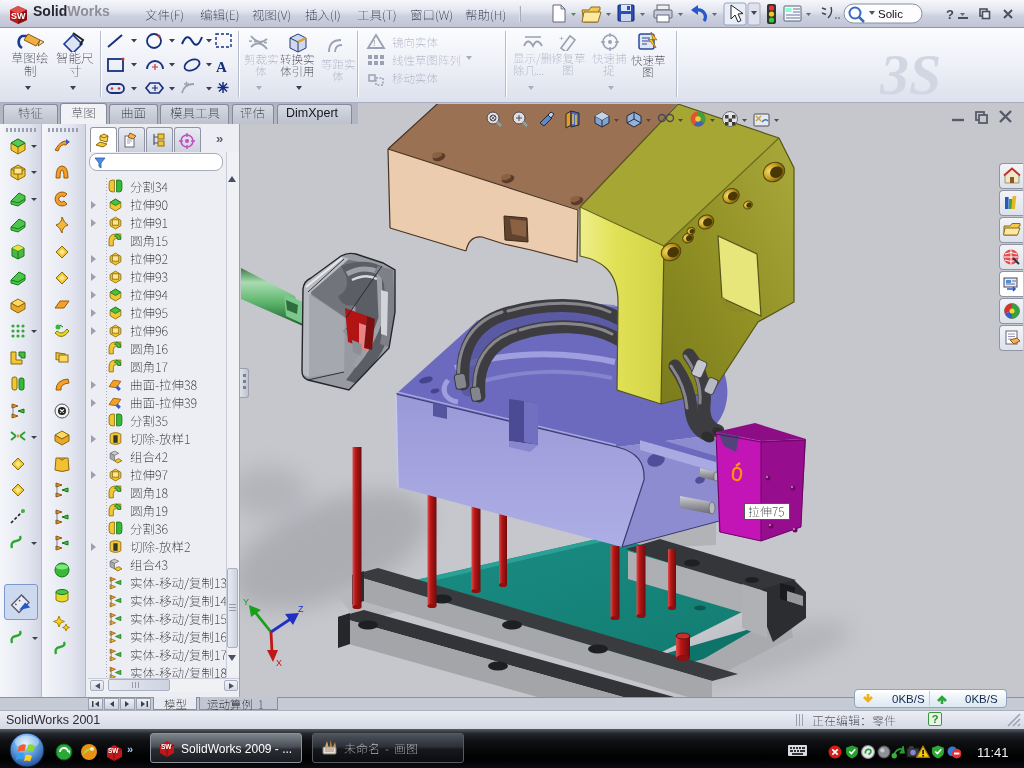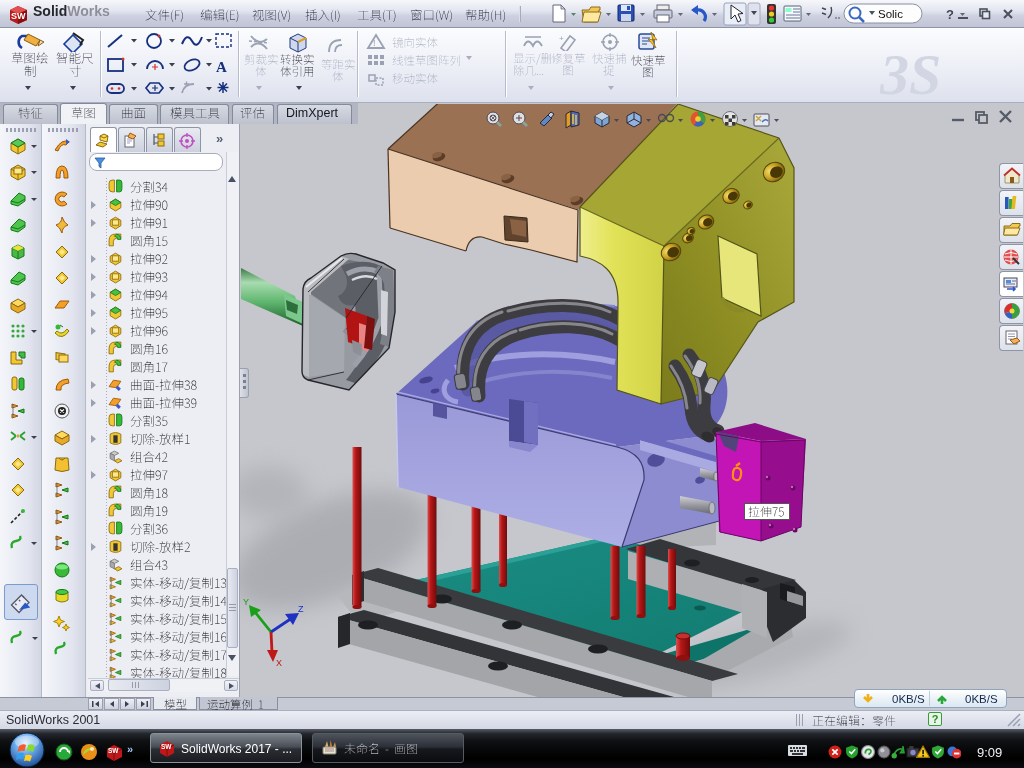--- a/index.html
+++ b/index.html
@@ -1493,21 +1493,21 @@
         <text x="2" y="9" font-size="6.5" font-weight="bold" fill="#fff" font-family="Liberation Sans">SW</text>
       </g>
 <text x="72" y="10" font-size="11" font-weight="bold" fill="#a8c8f0">»</text>
     </svg>
     <div class="taskbtn" style="left:150px;width:152px;border-color:#8a929e;background:linear-gradient(180deg,#7e848c 0%,#4a4f57 45%,#2a2d33 55%,#1a1c21 100%)"></div>
     <svg class="abs" style="left:158px;top:740px" width="18" height="18" viewBox="0 0 18 18">
       <path d="M2,5 l7,-4 7,4 0,8 -7,4 -7,-4 z" fill="#c01818"></path>
       <path d="M2,5 l7,4 7,-4 M9,9 v8" fill="none" stroke="#7a0c0c"></path>
       <text x="3" y="9" font-size="6.5" font-weight="bold" fill="#fff" font-family="Liberation Sans">SW</text>
     </svg>
-    <div class="abs" style="left:181px;top:742px;font-size:12px;color:#fff">SolidWorks 2017 - ...</div>
+    <div class="abs" style="left:181px;top:742px;font-size:12px;color:#fff">SolidWorks 2009 - ...</div>
     <div class="taskbtn" style="left:312px;width:152px"></div>
     <svg class="abs" style="left:320px;top:739px" width="18" height="18" viewBox="0 0 18 18">
       <path d="M5,8 l2,-6 1.5,6 z" fill="#d8b060"></path>
       <path d="M9.5,8 l1,-7 2,7 z" fill="#b87840"></path>
       <path d="M13,8 l2,-5 1,5 z" fill="#c89850"></path>
       <rect x="3" y="8" width="13" height="7" rx="1" fill="#e8e0d0" stroke="#887"></rect>
       <path d="M5,10 h9 M5,12 h9" stroke="#a88" stroke-width="1"></path>
     </svg>
     <svg style="position:absolute;left:344.0px;top:742.0px;" width="73.97" height="13.56" viewBox="0 -60 6164 1130" fill="#fff">
       <use href="#g98" transform="translate(0,880) scale(1,-1)"></use>
@@ -1564,21 +1564,21 @@
     </svg>
     <svg class="abs" style="left:931px;top:745px" width="14" height="14" viewBox="0 0 13 13">
       <path d="M6.5,0.5 l5.5,2 v4 q0,4 -5.5,6 q-5.5,-2 -5.5,-6 v-4 z" fill="#30a838"></path>
       <path d="M4,6 l2,2 3.5,-4" stroke="#fff" stroke-width="1.4" fill="none"></path>
     </svg>
     <svg class="abs" style="left:947px;top:745px" width="14" height="14" viewBox="0 0 13 13">
       <circle cx="5" cy="6" r="4.5" fill="#3878d8"></circle>
       <circle cx="9" cy="8" r="4.5" fill="#e03030"></circle>
       <rect x="6.5" y="7" width="5" height="1.8" fill="#fff"></rect>
     </svg>
-    <div class="abs" style="left:977px;top:745px;font-size:13px;color:#f0f0f4">9:09</div>
+    <div class="abs" style="left:977px;top:745px;font-size:13px;color:#f0f0f4">11:41</div>
     <svg width="0" height="0" style="position:absolute">
       <defs>
         <path id="g0" d="M758 634 788 623Q721 443 622 312Q522 180 385 88Q248 -4 68 -67Q66 -64 62 -58Q59 -53 55 -48Q51 -42 47 -39Q227 20 363 110Q499 201 596 330Q694 459 758 634ZM235 633Q297 470 400 336Q502 201 642 105Q781 9 955 -38Q952 -41 948 -46Q944 -51 940 -56Q936 -60 933 -65Q758 -15 618 82Q478 180 375 318Q272 455 208 623ZM56 646H948V617H56ZM434 824 462 833Q488 797 513 753Q538 709 551 678L522 667Q510 698 485 742Q460 787 434 824Z"></path>
         <path id="g1" d="M621 819H650V-71H621ZM446 785 475 780Q462 708 443 640Q424 573 399 515Q374 457 343 411Q341 413 336 416Q332 420 328 423Q323 426 319 428Q350 472 374 529Q399 586 417 651Q435 716 446 785ZM427 615H899V585H419ZM317 317H939V287H317ZM293 827 322 819Q291 735 251 656Q211 576 164 506Q118 437 67 381Q65 384 61 388Q57 393 53 398Q49 402 45 405Q95 457 140 525Q186 593 226 670Q265 747 293 827ZM190 588 218 616 220 615V-68H190Z"></path>
         <path id="g2" d="M244 -191Q177 -82 138 40Q99 161 99 306Q99 451 138 573Q177 695 244 804L265 790Q199 686 166 562Q132 438 132 306Q132 174 166 50Q199 -74 265 -178Z"></path>
         <path id="g3" d="M110 0V726H498V693H147V390H443V358H147V0Z"></path>
         <path id="g4" d="M55 -191 33 -178Q99 -74 133 50Q167 174 167 306Q167 438 133 562Q99 686 33 790L55 804Q123 695 162 573Q200 451 200 306Q200 161 162 40Q123 -82 55 -191Z"></path>
         <path id="g5" d="M69 195Q68 199 66 206Q64 212 62 218Q60 225 58 229Q71 231 88 250Q104 269 126 297Q137 311 160 343Q182 375 210 418Q239 462 268 512Q298 563 322 614L352 600Q314 529 272 460Q230 391 186 329Q142 267 97 217V216Q97 216 93 214Q89 212 83 209Q77 206 73 202Q69 199 69 195ZM69 195V223L91 239L333 289Q333 282 334 274Q335 267 336 262Q251 243 200 231Q149 219 123 212Q97 206 86 202Q75 198 69 195ZM63 432Q62 436 60 442Q58 449 56 456Q54 462 52 466Q63 468 76 486Q89 504 105 531Q113 544 130 574Q146 604 167 645Q188 686 208 733Q228 780 244 827L276 815Q250 749 220 684Q190 619 158 560Q125 502 91 455V454Q91 454 87 452Q83 450 77 446Q71 443 67 440Q63 436 63 432ZM63 432V460L85 473L268 496Q267 490 268 482Q268 474 268 469Q205 460 166 454Q128 448 107 444Q86 440 77 438Q68 435 63 432ZM53 38Q108 56 184 84Q259 111 341 139L345 112Q269 84 194 57Q120 30 62 9ZM621 379H650V-35H621ZM752 380H781V-34H752ZM887 402H917V-27Q917 -40 914 -48Q910 -55 899 -59Q889 -63 872 -64Q854 -65 825 -65Q824 -59 821 -51Q818 -43 814 -37Q837 -38 854 -38Q870 -38 876 -38Q887 -37 887 -27ZM426 716H455V500Q455 441 452 372Q448 302 438 228Q428 155 408 84Q388 12 356 -51Q354 -48 349 -44Q344 -41 340 -38Q335 -34 331 -33Q363 28 382 97Q401 166 410 237Q420 308 423 376Q426 443 426 500ZM441 716H913V513H441V542H883V686H441ZM473 401H906V372H502V-63H473ZM493 184H904V155H493ZM620 826 644 835Q664 807 682 772Q699 737 707 711L680 700Q673 726 656 762Q639 797 620 826Z"></path>
         <path id="g6" d="M56 702H410V672H56ZM259 561H288V-65H259ZM52 149Q99 158 160 170Q222 183 291 198Q360 212 430 227L433 199Q333 177 234 156Q136 134 61 118ZM89 353Q88 357 86 363Q85 369 83 374Q81 380 79 384Q89 386 99 410Q109 434 121 468Q127 484 140 521Q152 558 166 608Q180 659 194 716Q207 773 215 829L246 821Q232 743 212 663Q191 583 166 510Q142 436 116 376V375Q116 375 112 373Q108 371 102 368Q97 364 93 360Q89 357 89 353ZM89 353V383L119 395H410V366H157Q130 366 112 362Q95 358 89 353ZM851 516H880V-71H851ZM529 767V627H854V767ZM500 796H883V598H500ZM433 522H950V492H433ZM525 375H862V345H525ZM525 225H866V195H525ZM512 516H541V48L512 44ZM404 54Q468 58 556 64Q645 70 748 77Q850 84 954 91L953 64Q854 56 754 48Q655 41 566 35Q478 29 410 24Z"></path>
         <path id="g7" d="M110 0V726H500V693H147V404H443V371H147V33H511V0Z"></path>

